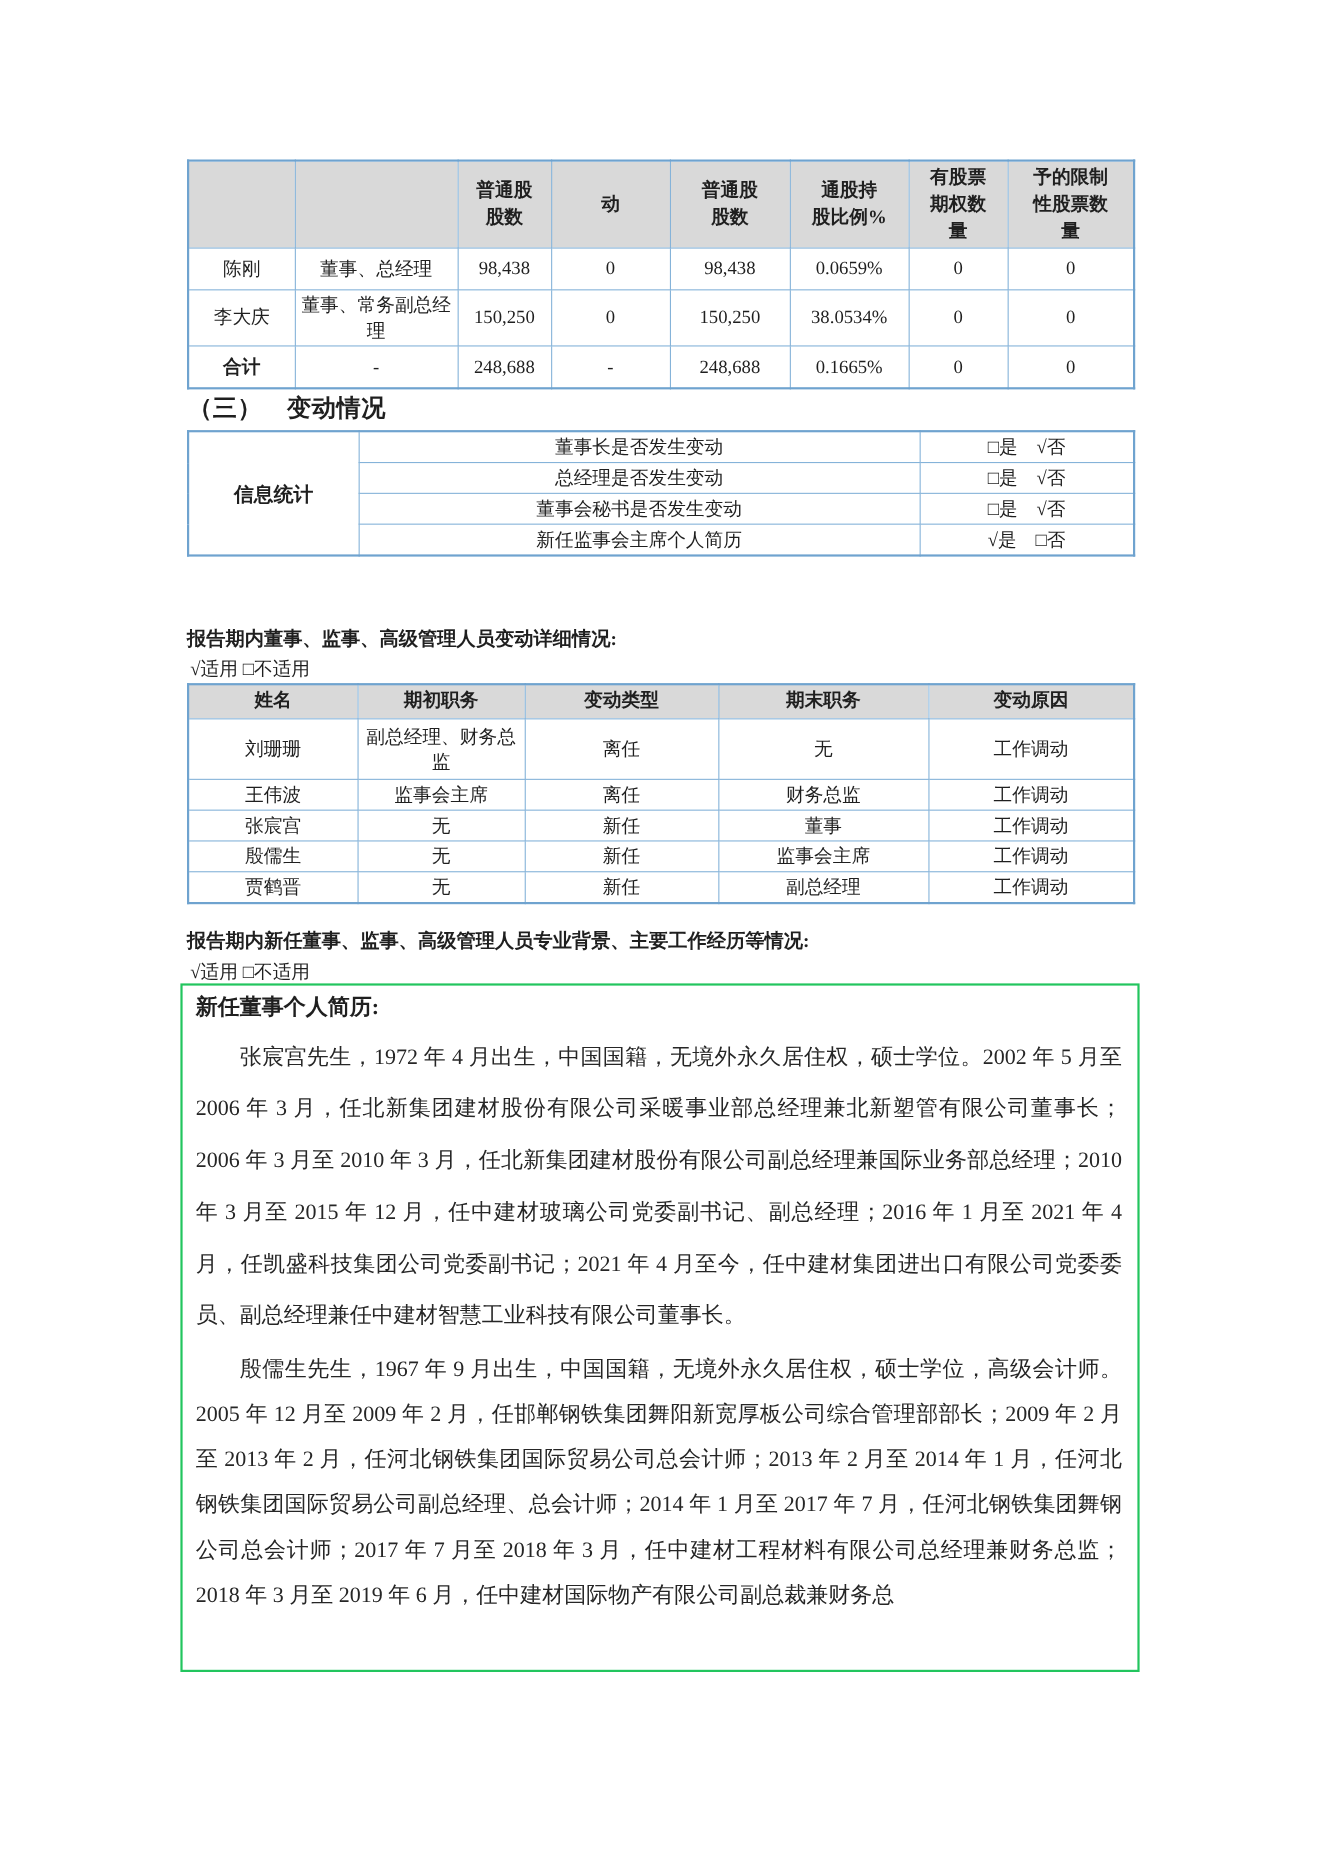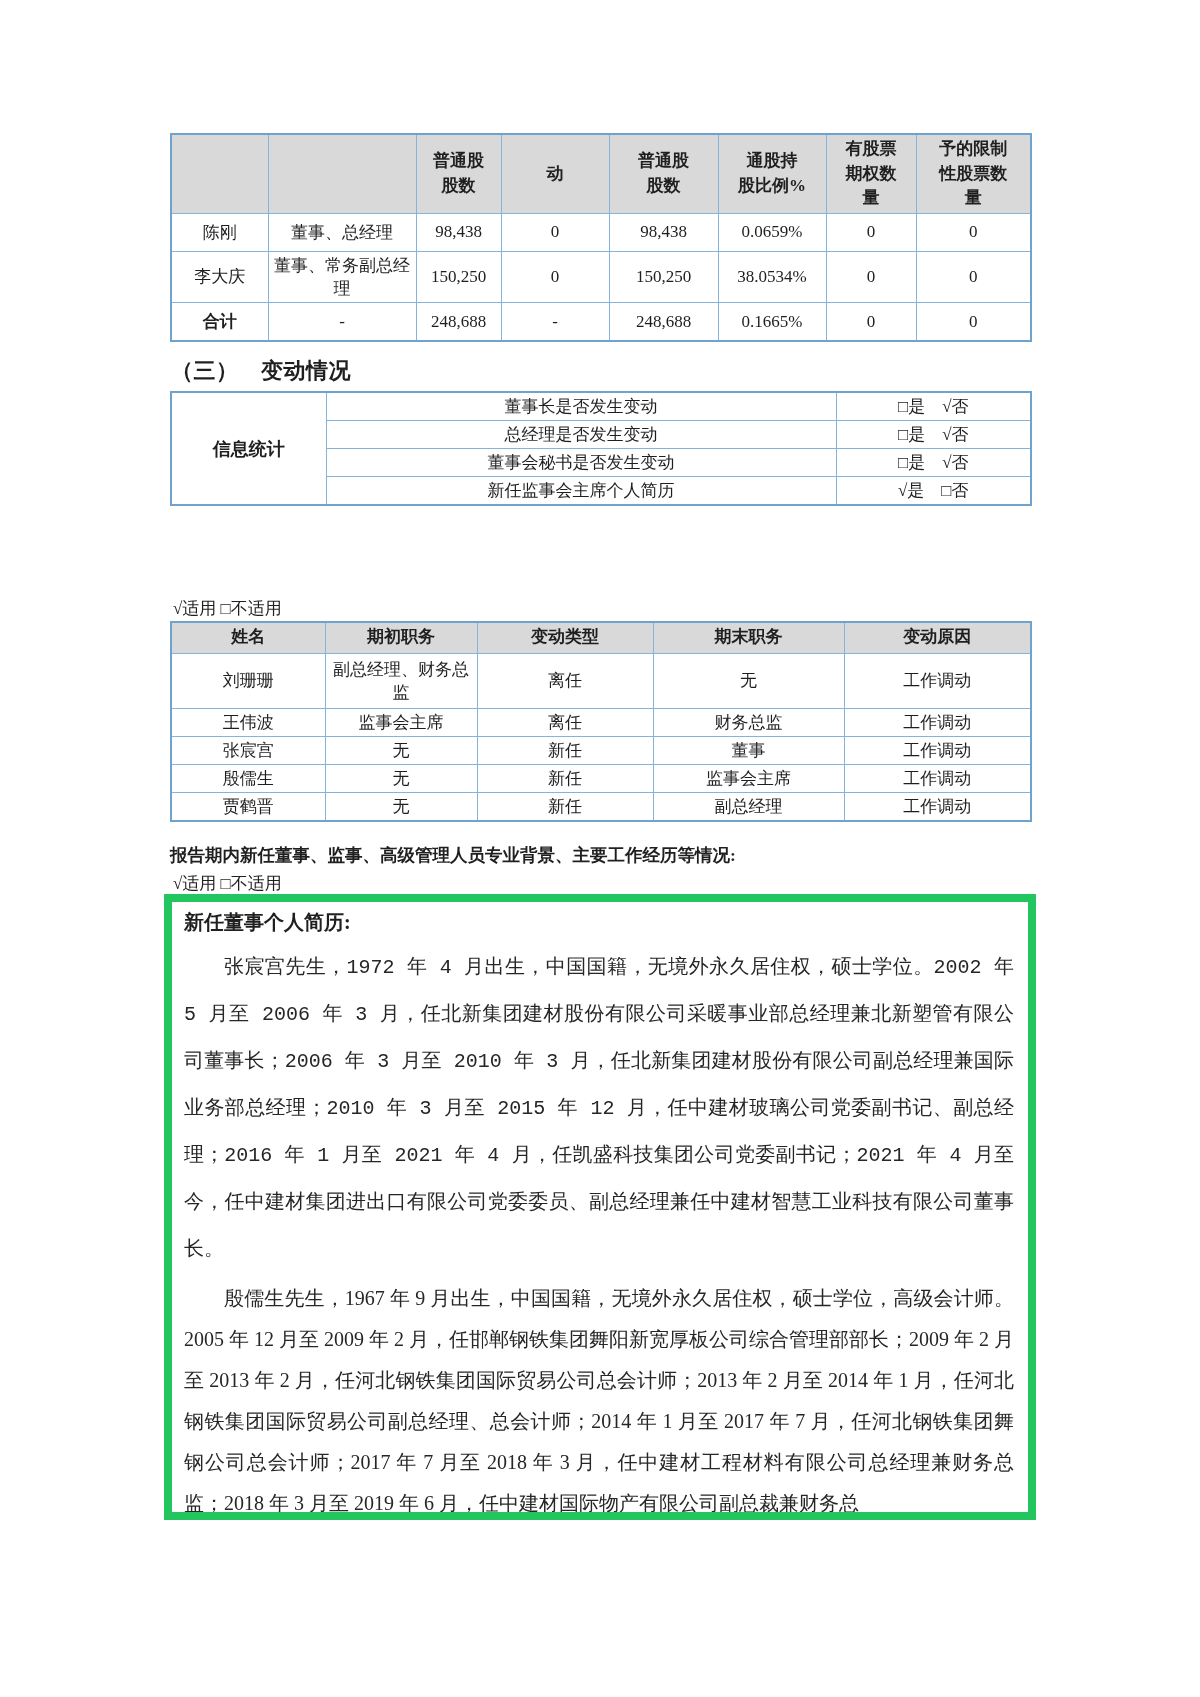--- a/index.html
+++ b/index.html
@@ -46,47 +46,47 @@
   }
   .para-heading {
     font-size: 17.5px;
     font-weight: bold;
   }
   .applicability {
     font-size: 17px;
   }
   
   .bio-box {
-    border: 8px solid #22c55e;
+    border: 2px solid #22c55e;
     width: 872px;
     height: 626px;
     padding: 6px 14px 16px 12px;
     overflow: hidden;
   }
   .bio-title {
     font-size: 20px;
     font-weight: bold;
     line-height: 28px;
   }
   .bio-para {
     font-size: 20px;
     text-align: justify;
     text-indent: 2em;
     color: #262626;
   }
-  .bio-para.p1 { line-height: 47px; margin-top: 8px; font-family: Liberation Mono, monospace; }
+  .bio-para.p1 { line-height: 47px; margin-top: 8px; }
   .bio-para.p2 { line-height: 41px; margin-top: 5px; }
   .bio-title.second { margin-top: 36px; }
 </style>
 </head>
 <body>
 
 <div class="page">
 
-  <table class="tbl abs" style="left:170px; top:133px; width:860px;">
+  <table class="tbl abs" style="left:170px; top:145px; width:860px;">
     <colgroup>
       <col style="width:97px">
         <col style="width:148px">
         <col style="width:85px">
         <col style="width:108px">
       <col style="width:109px">
         <col style="width:108px">
         <col style="width:90px">
         <col style="width:115px">
     </colgroup>
@@ -163,20 +163,21 @@
       <td>董事会秘书是否发生变动</td>
       <td>□是　√否</td>
     </tr>
     <tr style="height:27px">
       <td>新任监事会主席个人简历</td>
       <td>√是　□否</td>
     </tr>
   </tbody>
     </table>
 
+  <div class="abs para-heading" style="left:170px; top:568px;">报告期内董事、监事、高级管理人员变动详细情况:</div>
   <div class="abs applicability" style="left:173px; top:597px;">√适用 □不适用</div>
 
   <table class="tbl abs" style="left:170px; top:621px; width:860px;">
     <colgroup>
       <col style="width:154px">
         <col style="width:152px">
         <col style="width:176px">
         <col style="width:191px">
         <col style="width:187px">
     </colgroup>

